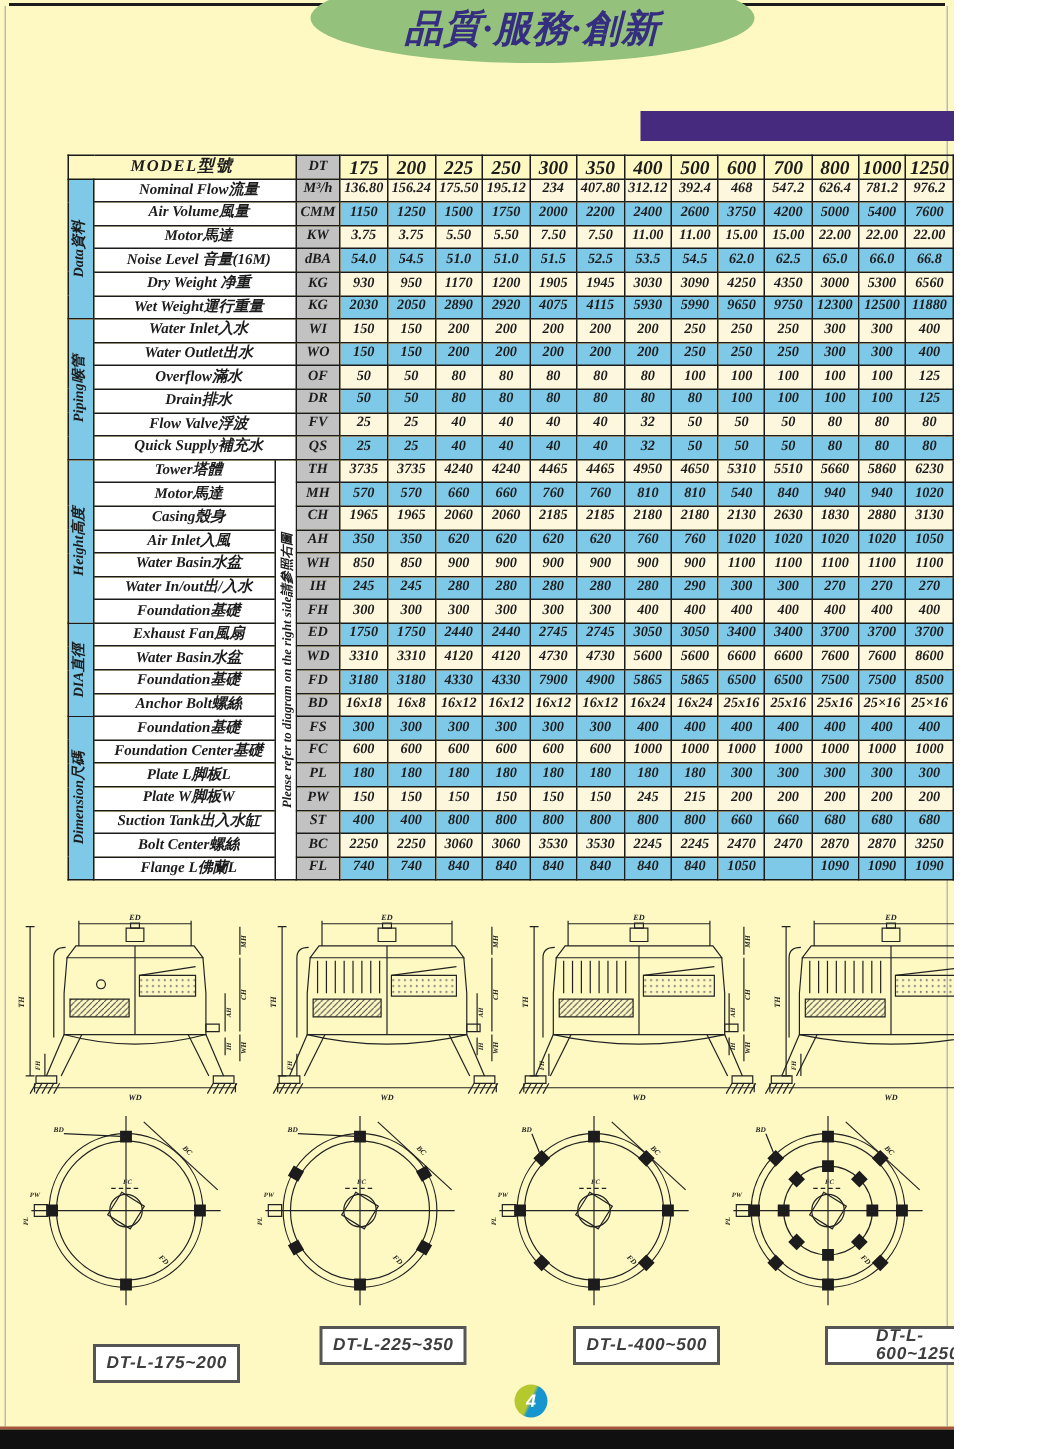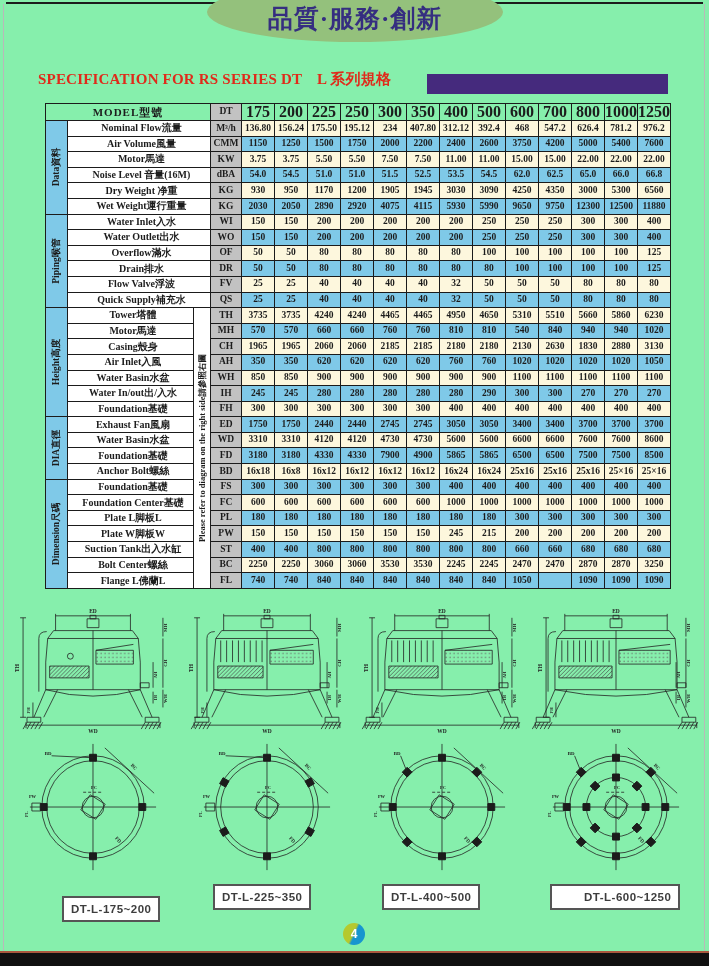--- a/index.html
+++ b/index.html
@@ -1,34 +1,34 @@
 <!DOCTYPE html>
 <html style="--banner_green: #94c17c; --banner_text: #352e80; --title_red: #e02a1a; --title_purple: #452a7d; --row_blue: #7fc9e8; --row_cream: #fdf7dd; --code_gray: #c2c2c2; --group_blue: #7fc9e8; --badge_green: #b5c92e; --badge_blue: #1795cf;"><head>
 <meta charset="utf-8">
 <style>
   html,body{margin:0;padding:0;background:#fff;}
-  .page{position:relative;width:709px;height:966px;background:#86efac;overflow:hidden;
-        font-family:"Liberation Serif",serif;}
+  .page{position:relative;width:636px;height:966px;background:#fef9c3;overflow:hidden;
+        font-family:"Liberation Serif",serif;font-style:italic;}
   .top-rule{position:absolute;top:2px;left:6px;right:6px;height:2px;background:#1c1c1c;}
   .edge{position:absolute;top:4px;bottom:15px;width:1px;background:#b9b9b9;}
   .edge-l{left:3px;} .edge-r{right:4px;}
   .banner{position:absolute;left:207px;top:-18px;width:296px;height:60px;border-radius:50%;
           background:var(--banner_green);display:flex;align-items:flex-end;justify-content:center;}
   .banner span{font-size:25px;font-weight:bold;color:var(--banner_text);letter-spacing:1px;
                padding-bottom:7px;white-space:nowrap;}
   .title{position:absolute;left:38px;top:70px;margin:0;font-size:15px;font-weight:bold;
          color:var(--title_red);white-space:nowrap;letter-spacing:0.2px;}
   .title-bar{position:absolute;left:427px;top:74px;width:241px;height:20px;background:var(--title_purple);}
 
   table.tbl{position:absolute;left:45px;top:103px;border-collapse:collapse;table-layout:fixed;
             font-weight:bold;color:#1c1c1c;}
   .tbl td{border:1px solid #1b1b1b;height:14.6px;padding:0;line-height:1;overflow:hidden;
           white-space:nowrap;text-align:center;vertical-align:middle;font-size:9.5px;}
   .tbl td.model{font-size:11px;letter-spacing:1px;}
-  .tbl td.hmodel{font-size:16px;}
+  .tbl td.hmodel{font-size:13px;}
   .tbl td.code{background:var(--code_gray);font-size:9.5px;}
   .tbl td.lbl{text-align:center;padding-left:5px;font-size:10px;background:#fff;}
   .tbl td.group{background:var(--group_blue);position:relative;}
   .tbl td.note{background:#fff;position:relative;}
   .vtext{position:absolute;top:50%;left:50%;transform:translate(-50%,-50%) rotate(-90deg);
          white-space:nowrap;font-size:9.5px;}
   .note .vtext{font-size:8.5px;font-weight:bold;}
   .tbl td.c-cream{background:var(--row_cream);}
   .tbl td.c-blue{background:var(--row_blue);}
 
@@ -52,21 +52,20 @@
 
 <div class="page">
   <div class="top-rule"></div>
   <div class="edge edge-l"></div>
   <div class="edge edge-r"></div>
 
   <div class="banner">
     <span>品質·服務·創新</span>
   </div>
 
-  <h1 class="title">SPECIFICATION FOR RS SERIES DT　L 系列規格</h1>
   <div class="title-bar"></div>
 
   <table class="tbl" id="spec-table">
       <colgroup>
         <col style="width:22px">
         <col style="width:126px">
         <col style="width:17px">
         <col style="width:31px">
         <col style="width:33px">
         <col style="width:33px">

